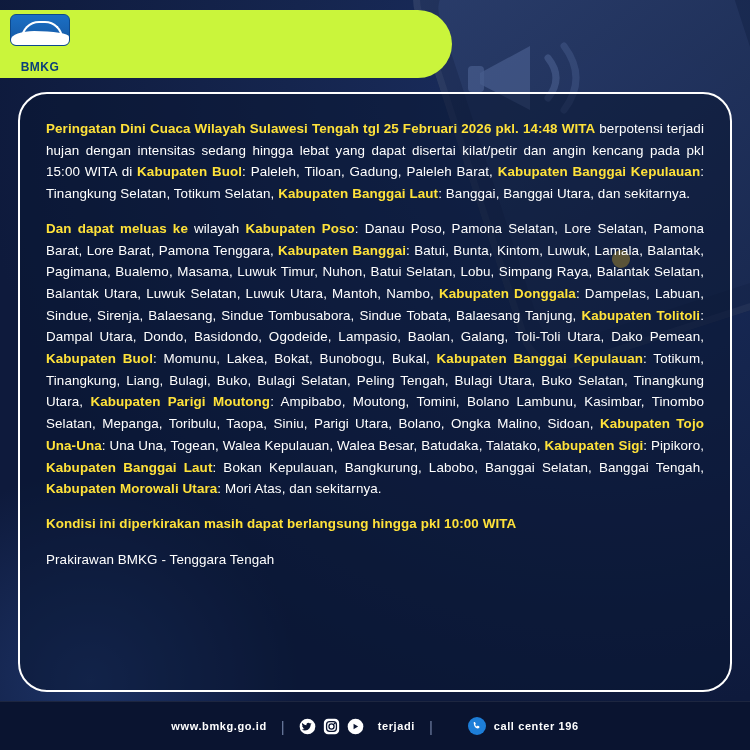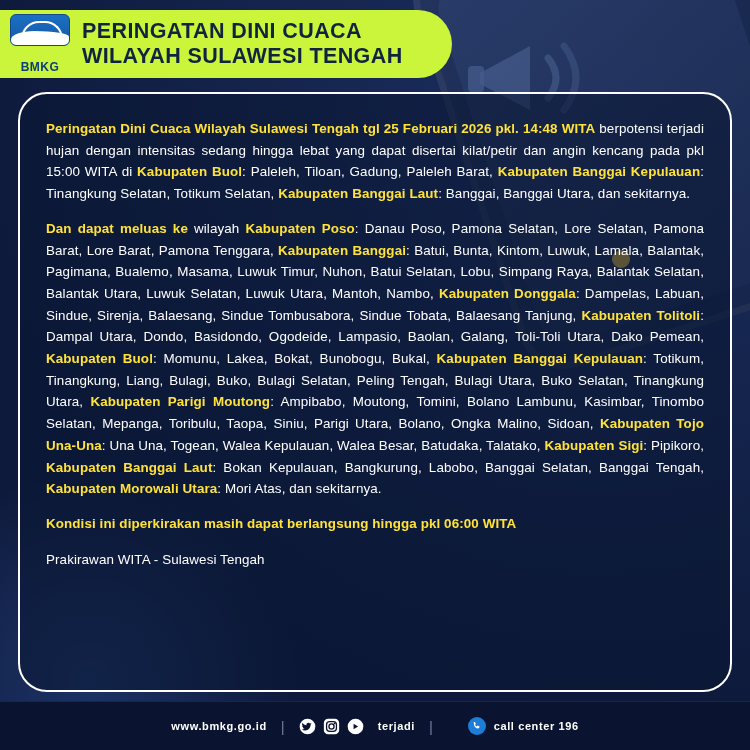--- a/index.html
+++ b/index.html
@@ -134,35 +134,31 @@
   <div class="bg-glow"></div>
 
   <div class="header">
     <div class="logo">
       <div class="logo-badge">
         <div class="arc"></div>
         <div class="wave"></div>
       </div>
       <div class="logo-text">BMKG</div>
     </div>
-    <div class="header-titles">
-      <div>PERINGATAN DINI CUACA</div>
-      <div>WILAYAH SULAWESI TENGAH</div>
-    </div>
   </div>
 
   <div class="card">
 
     <p class="para body-text"><span class="hl">Peringatan Dini Cuaca Wilayah Sulawesi Tengah tgl 25 Februari 2026 pkl. 14:48 WITA</span><span> berpotensi terjadi hujan dengan intensitas sedang hingga lebat yang dapat disertai kilat/petir dan angin kencang pada pkl 15:00 WITA di </span><span class="hl">Kabupaten Buol</span><span>: Paleleh, Tiloan, Gadung, Paleleh Barat, </span><span class="hl">Kabupaten Banggai Kepulauan</span><span>: Tinangkung Selatan, Totikum Selatan, </span><span class="hl">Kabupaten Banggai Laut</span><span>: Banggai, Banggai Utara, dan sekitarnya.</span></p>
 
     <p class="para body-text"><span class="hl">Dan dapat meluas ke</span><span> wilayah </span><span id="spread-list"><span class="hl">Kabupaten Poso</span><span>: Danau Poso, Pamona Selatan, Lore Selatan, Pamona Barat, Lore Barat, Pamona Tenggara, </span><span class="hl">Kabupaten Banggai</span><span>: Batui, Bunta, Kintom, Luwuk, Lamala, Balantak, Pagimana, Bualemo, Masama, Luwuk Timur, Nuhon, Batui Selatan, Lobu, Simpang Raya, Balantak Selatan, Balantak Utara, Luwuk Selatan, Luwuk Utara, Mantoh, Nambo, </span><span class="hl">Kabupaten Donggala</span><span>: Dampelas, Labuan, Sindue, Sirenja, Balaesang, Sindue Tombusabora, Sindue Tobata, Balaesang Tanjung, </span><span class="hl">Kabupaten Tolitoli</span><span>: Dampal Utara, Dondo, Basidondo, Ogodeide, Lampasio, Baolan, Galang, Toli-Toli Utara, Dako Pemean, </span><span class="hl">Kabupaten Buol</span><span>: Momunu, Lakea, Bokat, Bunobogu, Bukal, </span><span class="hl">Kabupaten Banggai Kepulauan</span><span>: Totikum, Tinangkung, Liang, Bulagi, Buko, Bulagi Selatan, Peling Tengah, Bulagi Utara, Buko Selatan, Tinangkung Utara, </span><span class="hl">Kabupaten Parigi Moutong</span><span>: Ampibabo, Moutong, Tomini, Bolano Lambunu, Kasimbar, Tinombo Selatan, Mepanga, Toribulu, Taopa, Siniu, Parigi Utara, Bolano, Ongka Malino, Sidoan, </span><span class="hl">Kabupaten Tojo Una-Una</span><span>: Una Una, Togean, Walea Kepulauan, Walea Besar, Batudaka, Talatako, </span><span class="hl">Kabupaten Sigi</span><span>: Pipikoro, </span><span class="hl">Kabupaten Banggai Laut</span><span>: Bokan Kepulauan, Bangkurung, Labobo, Banggai Selatan, Banggai Tengah, </span><span class="hl">Kabupaten Morowali Utara</span><span>: Mori Atas, dan sekitarnya.</span></span></p>
 
-    <p class="para body-text"><span class="hl">Kondisi ini diperkirakan masih dapat berlangsung hingga pkl 06:00 WITA</span></p>
+    <p class="para body-text"><span class="hl">Kondisi ini diperkirakan masih dapat berlangsung hingga pkl 10:00 WITA</span></p>
 
-    <p class="para body-text sig">Prakirawan WITA - Sulawesi Tengah</p>
+    <p class="para body-text sig">Prakirawan BMKG - Tenggara Tengah</p>
   </div>
 
   <div class="footer">
     <span class="footer-text">www.bmkg.go.id</span>
     <span class="sep">|</span>
     <span class="social">
       <span class="ic">
         <svg viewBox="0 0 20 20" width="17" height="17">
             <circle cx="10" cy="10" r="9.2" fill="#ffffff"></circle>
             <path d="M15 6.6c-.4.2-.9.4-1.4.4.4-.3.7-.7.9-1.2-.5.3-1 .5-1.6.6-.5-.5-1.1-.8-1.8-.8-1.3 0-2.4 1.1-2.4 2.4 0 .2 0 .4.1.5-2-.1-3.8-1.1-5-2.6-.2.4-.3.8-.3 1.2 0 .8.4 1.6 1.1 2-.4 0-.7-.1-1-.3 0 1.2.8 2.1 1.9 2.3-.3.1-.7.1-1 0 .3.9 1.1 1.6 2.1 1.6-.9.7-2.1 1-3.3.9 1.1.7 2.3 1.1 3.7 1.1 4.4 0 6.9-3.7 6.7-7 .5-.3 1-.7 1.3-1.1z" fill="#0a1430"></path>

